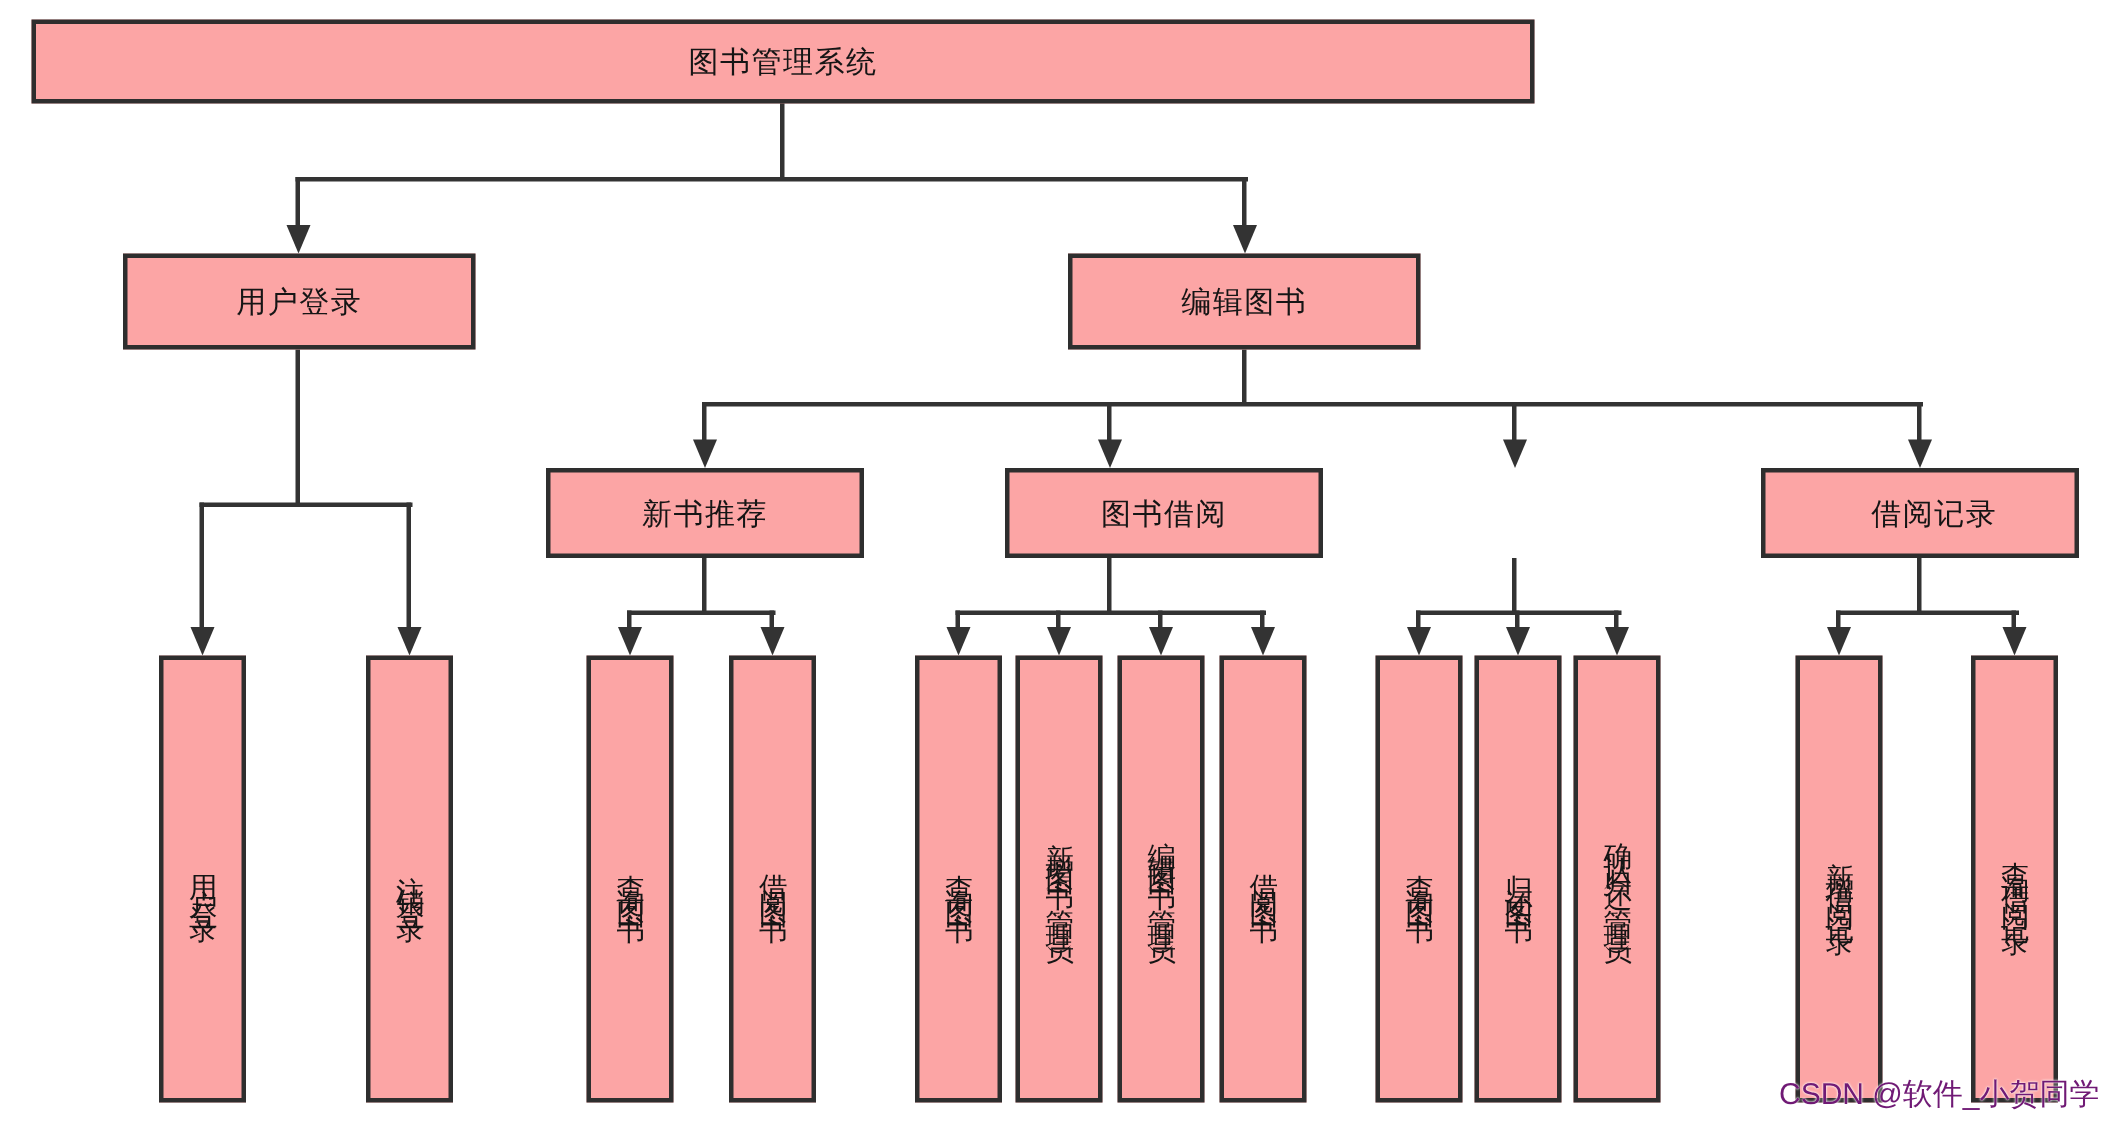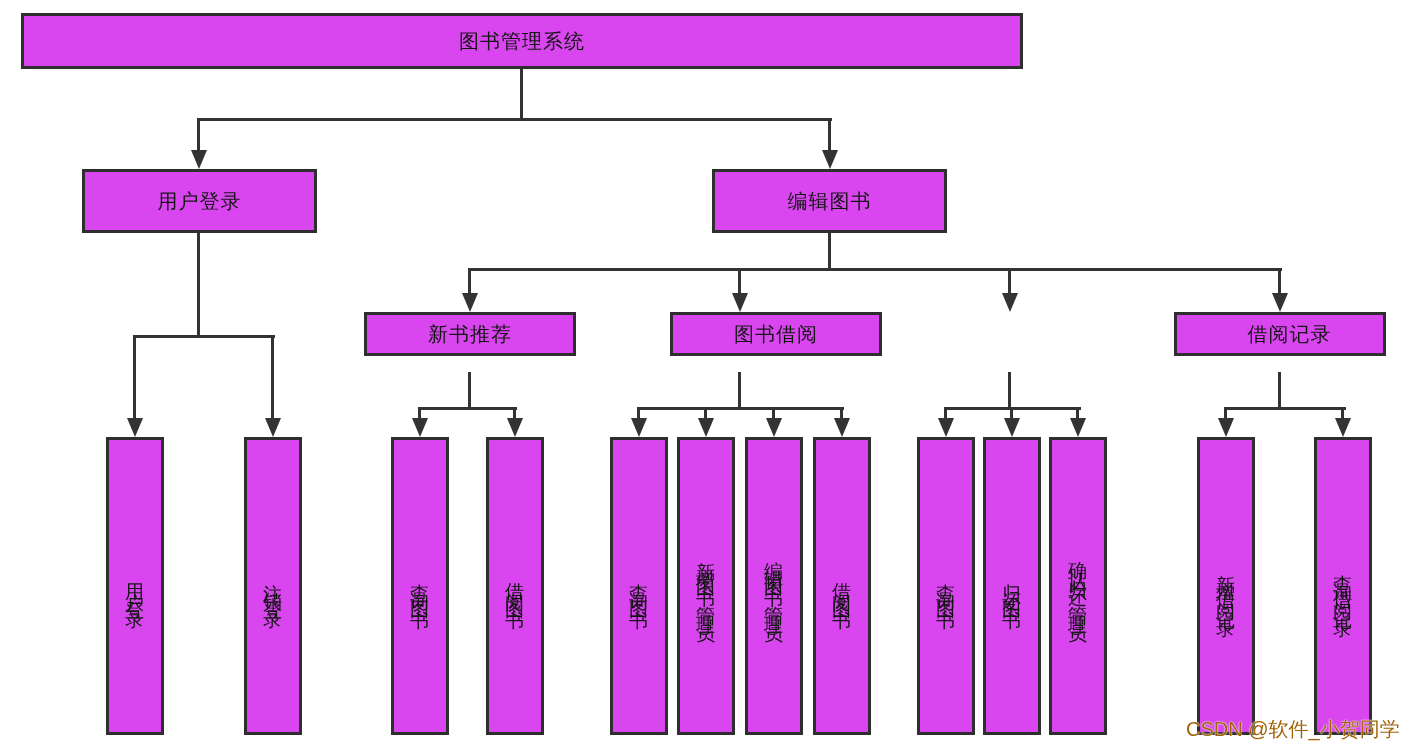--- a/index.html
+++ b/index.html
@@ -1,45 +1,45 @@
 <!DOCTYPE html>
 <html><head>
 <meta charset="utf-8">
 <style>
   html,body { margin:0; padding:0; background:#ffffff; }
   #stage {
     position:relative; width:1405px; height:747px; background:#ffffff;
     font-family:"Liberation Sans","DejaVu Sans",sans-serif; overflow:hidden;
   }
   .box {
-    position:absolute; box-sizing:border-box; background:#d946ef;
+    position:absolute; box-sizing:border-box; background:#fca5a5;
     border:3px solid #2e2e2e; display:flex; align-items:center; justify-content:center;
     color:#151515;
   }
   .hbox { font-size:20px; letter-spacing:1px; }
   .lv1 { left:21px;  top:13px;  width:1002px; height:56px; }
   .lv2 { top:169px; width:235px; height:64px; }
-  .lv3 { top:312px; width:212px; height:44px; }
+  .lv3 { top:312px; width:212px; height:60px; }
   .leaf {
     top:437px; width:58px; height:298px;
   }
   .leaf .vtext {
     writing-mode:vertical-rl; text-orientation:mixed;
     font-size:19px; letter-spacing:9px; line-height:1.0; color:#151515;
   }
   .vl { position:absolute; width:3px; background:#333333; }
   .hl { position:absolute; height:3px; background:#333333; }
   .arw {
     position:absolute; width:0; height:0;
     border-left:8px solid transparent; border-right:8px solid transparent;
     border-top:19px solid #333333;
   }
   #watermark {
     position:absolute; left:1186px; top:716px; font-size:20px;
-    color:#a16207; text-shadow:0 0 2px #ffffff, 0 0 1px #ffffff;
+    color:#701a75; text-shadow:0 0 2px #ffffff, 0 0 1px #ffffff;
     white-space:nowrap; z-index:10;
   }
 </style>
 </head>
 <body>
 
 <div id="stage">
 
   <div class="vl" style="left:520px; top:68px;  height:51px;"></div>
   <div class="hl" style="left:197px; top:118px; width:635px;"></div>

